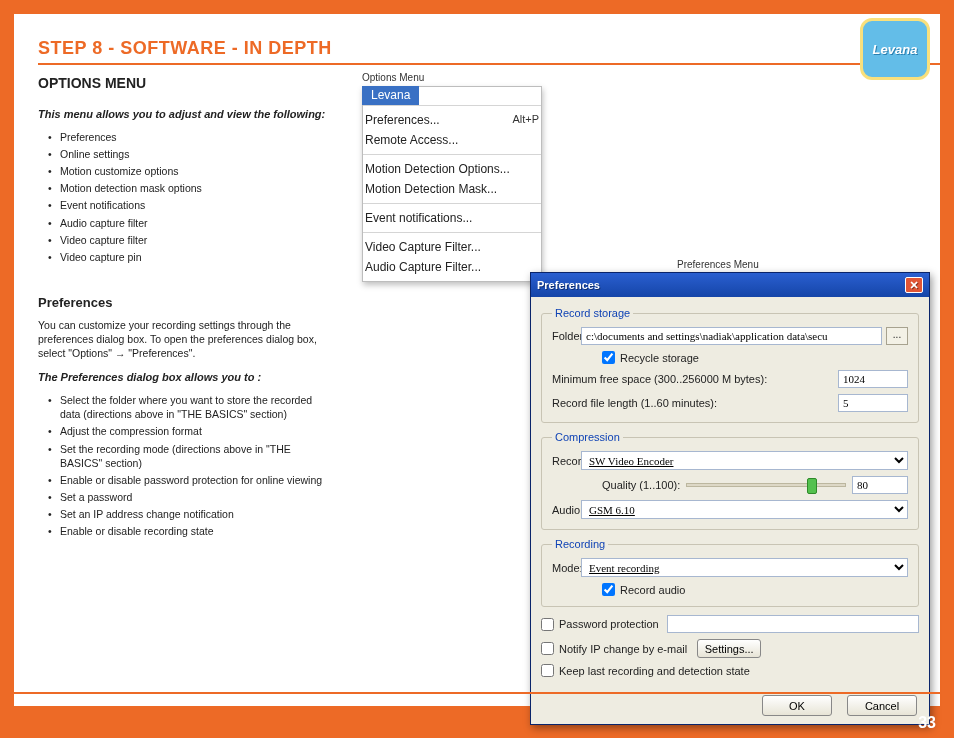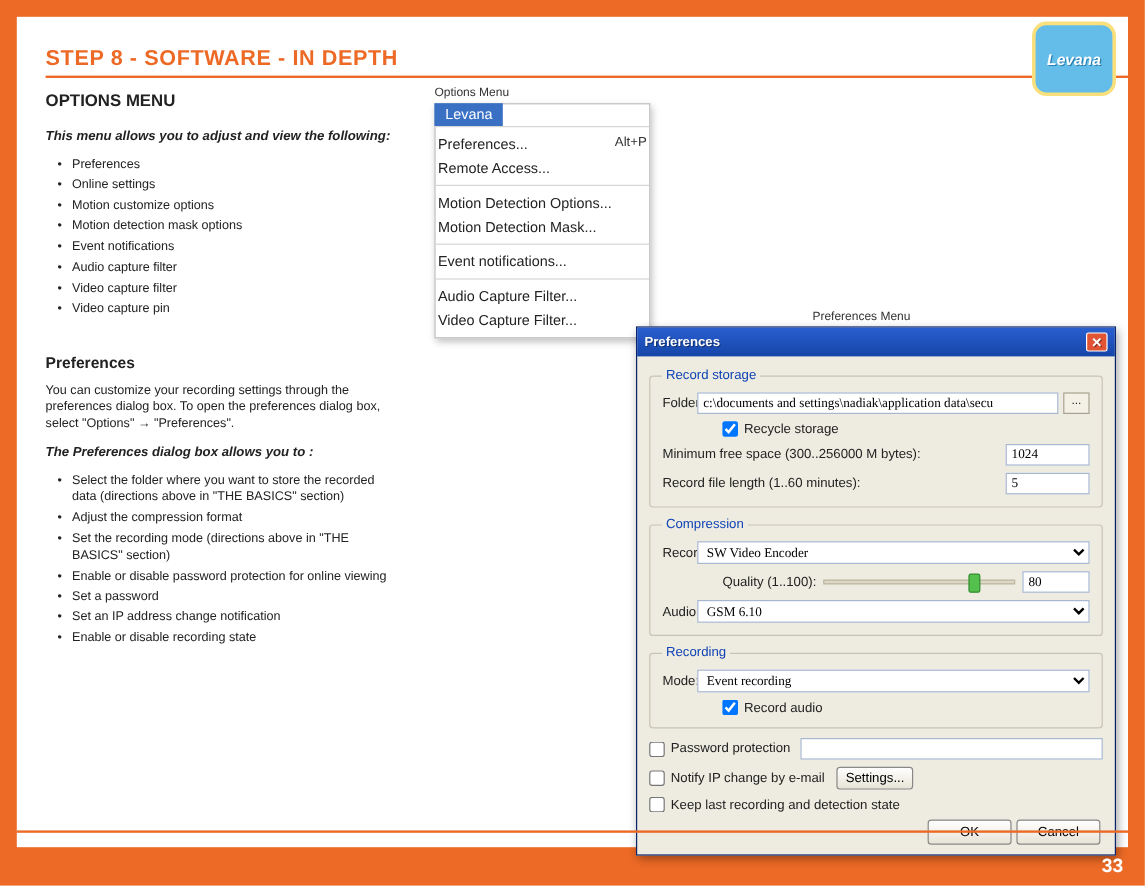--- a/index.html
+++ b/index.html
@@ -213,20 +213,21 @@
     font-size: 11px;
     font-family: Tahoma;
   }
   .xp-select {
     border: 1px solid #a7b7d0;
     background: #fff;
     height: 19px;
     font-size: 11px;
     font-family: Tahoma;
     padding-left: 3px;
+    text-decoration: underline;
   }
   .browse-btn {
     width: 22px;
     height: 18px;
     border: 1px solid #a7a28f;
     background: #f3f1e6;
     margin-left: 4px;
     text-align: center;
     font-size: 10px;
     line-height: 14px;
@@ -253,21 +254,21 @@
     top: -6px;
     width: 10px;
     height: 16px;
     background: #54c14e;
     border: 1px solid #2f8a2a;
     border-radius: 2px;
   }
   .btnrow {
     display: flex;
     justify-content: flex-end;
-    gap: 4px;
+    gap: 15px;
     padding: 4px 2px 2px;
   }
   .xp-btn {
     min-width: 70px;
     height: 21px;
     border: 1px solid #888;
     background: linear-gradient(to bottom,#fff,#e7e4d6);
     border-radius: 3px;
     font-size: 11px;
     font-family: Liberation Sans, sans-serif;
@@ -352,24 +353,24 @@
         <span>Motion Detection Mask...</span>
       </div>
     </div>
     <div class="group">
       <div class="item">
         <span>Event notifications...</span>
       </div>
     </div>
     <div class="group">
       <div class="item">
+        <span>Video Capture Filter...</span>
+      </div>
+      <div class="item">
         <span>Audio Capture Filter...</span>
-      </div>
-      <div class="item">
-        <span>Video Capture Filter...</span>
       </div>
     </div>
   </div>
 
   <div class="pref-label">Preferences Menu</div>
 
   <div class="prefs">
     <div class="prefs-title">
       <span>Preferences</span>
       <span class="close-x">✕</span>
@@ -445,21 +446,21 @@
         <input class="xp-input" style="flex: 1 1 0%; margin-left: 8px;">
       </div>
       <div class="row">
         <label class="chk">
           <input type="checkbox" style="">
           <span>Notify IP change by e-mail</span>
         </label>
         <span style="width:10px"></span>
         <button class="xp-btn small">Settings...</button>
       </div>
-      <div class="row" style="margin-bottom:2px">
+      <div class="row" style="margin-bottom:14px">
         <label class="chk">
           <input type="checkbox" style="">
           <span>Keep last recording and detection state</span>
         </label>
       </div>
 
       <div class="btnrow">
         <button class="xp-btn">OK</button>
         <button class="xp-btn">Cancel</button>
       </div>

